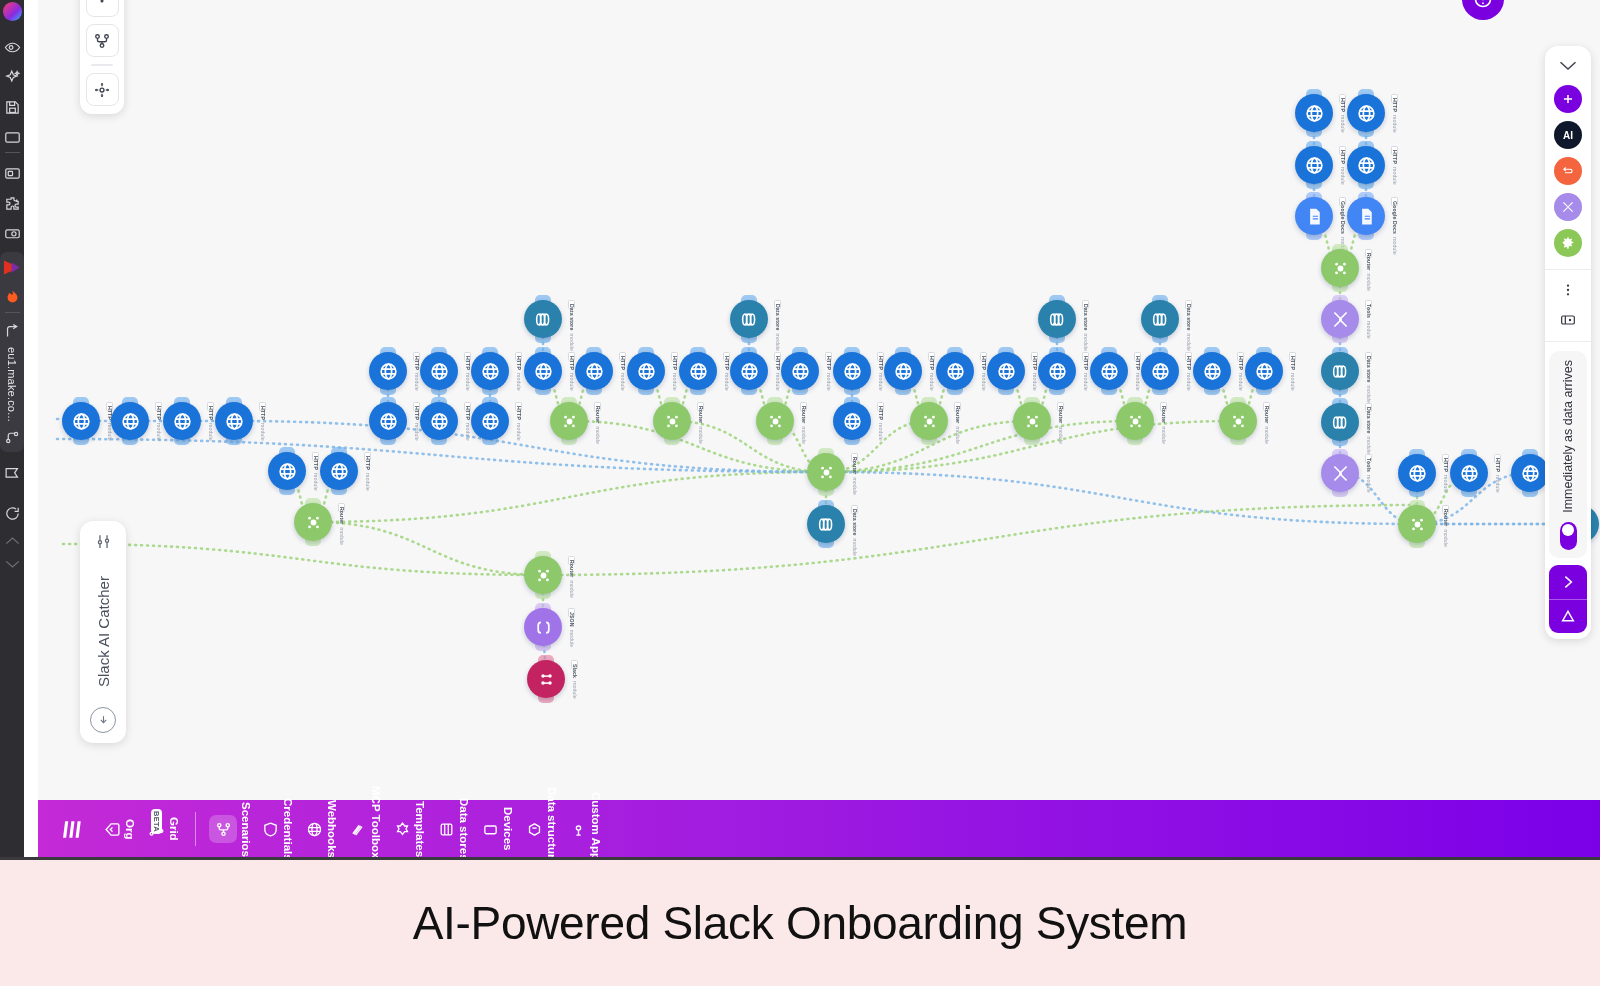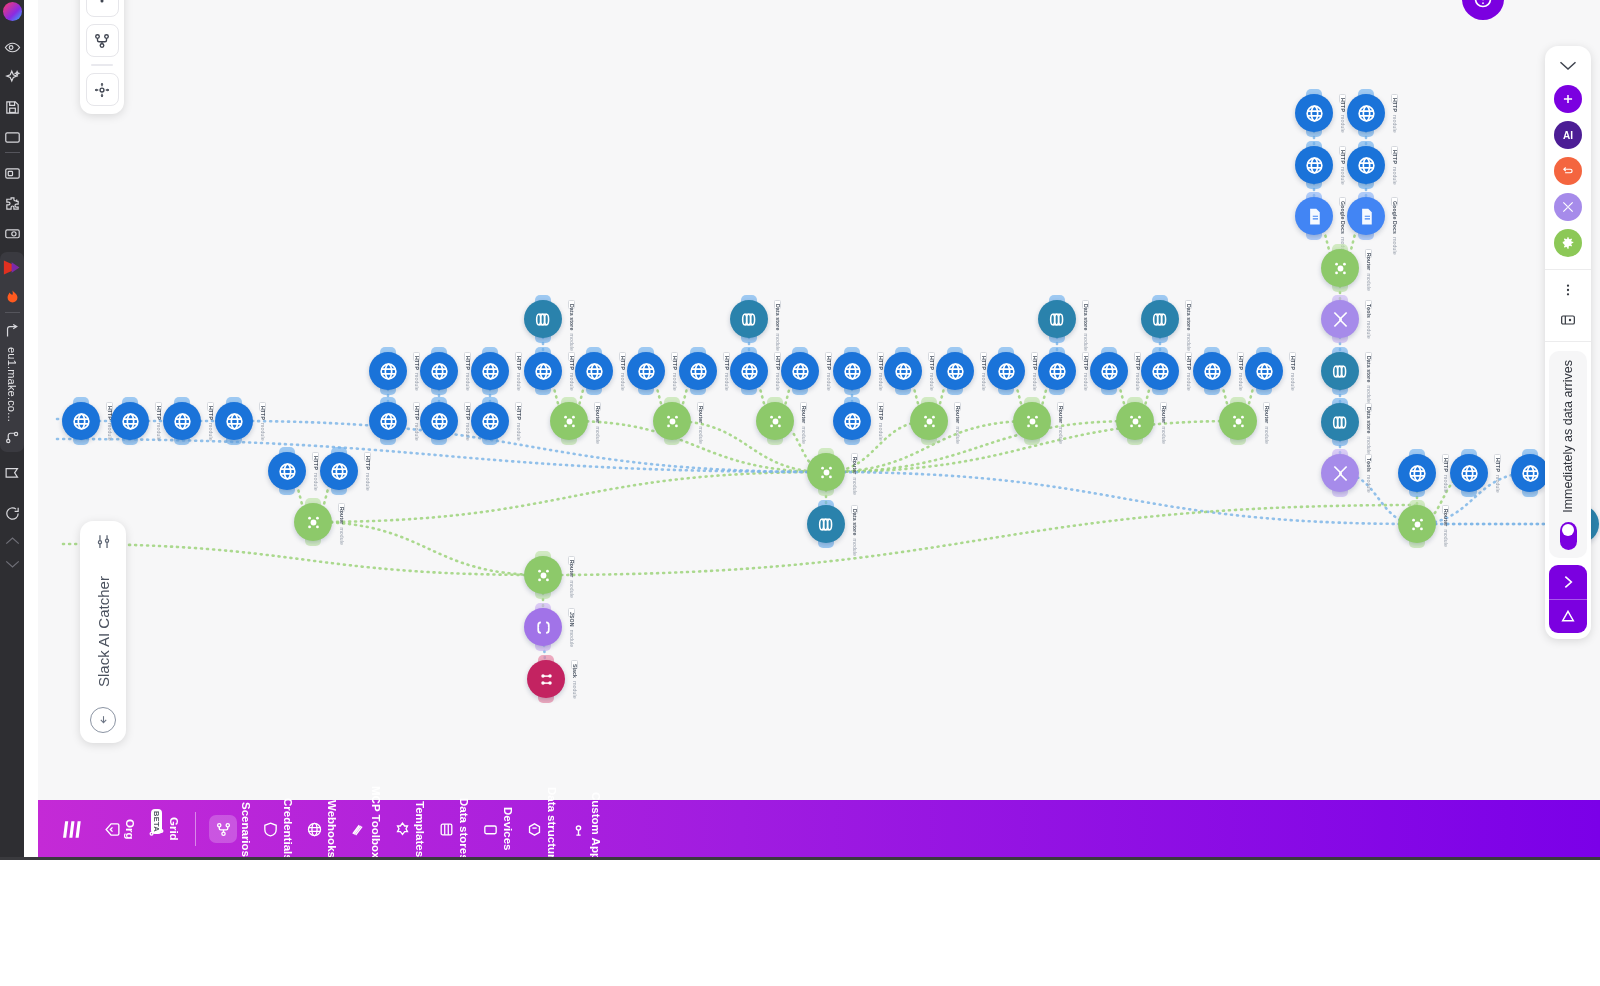--- a/index.html
+++ b/index.html
@@ -1288,21 +1288,21 @@
         <svg viewBox="0 0 24 14" fill="none" stroke="currentColor" stroke-width="2">
             <path d="M2 2l10 9 10-9"></path>
           </svg>
       </div>
       <div class="pr-actions">
         <div class="cbtn" style="background:#7b00e0">
           <svg viewBox="0 0 24 24" fill="none" stroke="currentColor" stroke-width="2.6">
               <path d="M12 5v14M5 12h14"></path>
             </svg>
         </div>
-        <div class="cbtn" style="background:#4c1d95">
+        <div class="cbtn" style="background:#0f172a">
           <span>AI</span>
         </div>
         <div class="cbtn" style="background:#f4653f">
           <svg viewBox="0 0 24 24" fill="none" stroke="currentColor" stroke-width="2">
               <path d="M5 9h11a3 3 0 013 3v0a3 3 0 01-3 3H7"></path>
               <path d="M8 6L5 9l3 3"></path>
             </svg>
         </div>
         <div class="cbtn" style="background:#a68bea">
           <svg viewBox="0 0 24 24" fill="none" stroke="currentColor" stroke-width="2">
@@ -1463,13 +1463,14 @@
               <circle cx="12" cy="10" r="3"></circle>
               <path d="M12 13v7M9 20h6"></path>
             </svg>
           </div>
           <div class="nl">Custom Apps</div>
         </div>
       </div>
   </div>
   <div class="nav-underline"></div>
 
+  <div class="caption">AI-Powered Slack Onboarding System</div>
 </div>
 
 </body></html>

